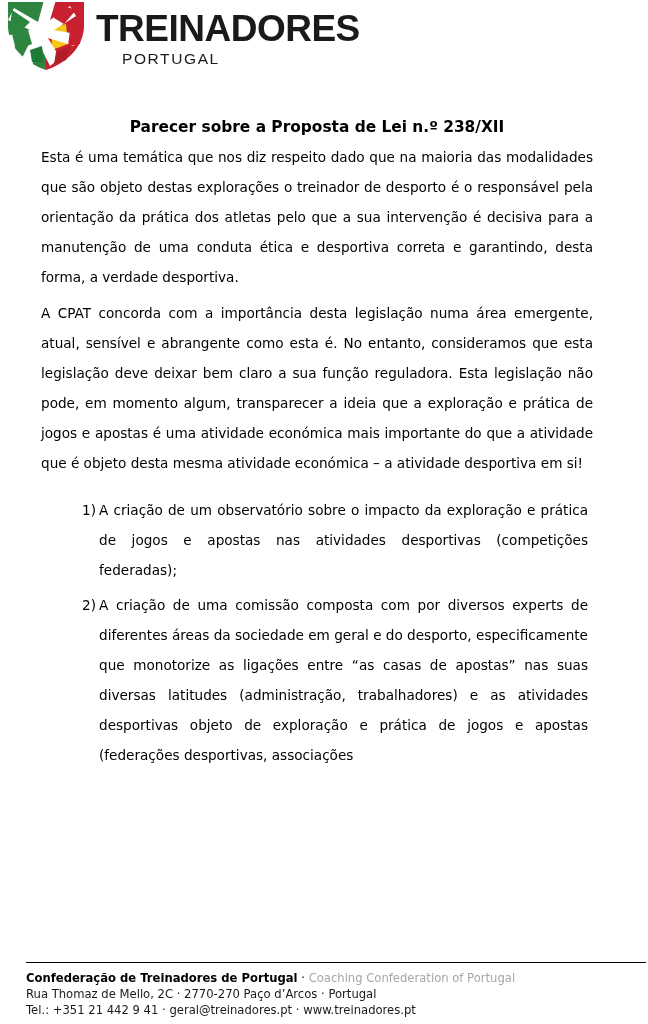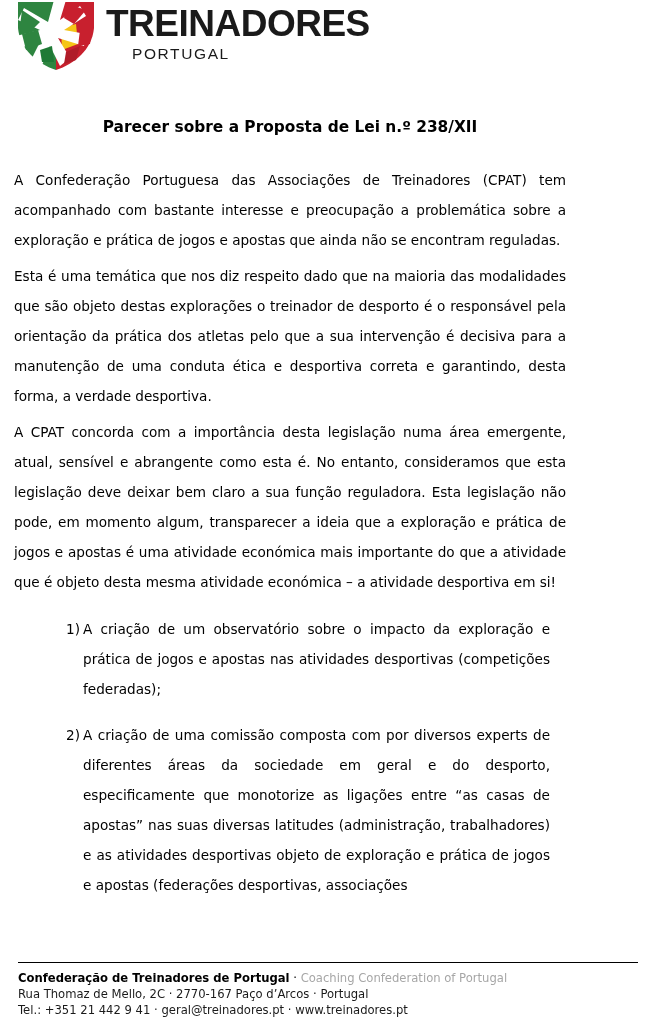--- a/index.html
+++ b/index.html
@@ -19,24 +19,24 @@
   
   .page-header {
     position: absolute;
     top: 0;
     left: 0;
     width: 648px;
     height: 92px;
   }
   .logo-block {
     position: absolute;
-    left: 14px;
+    left: 4px;
     top: 0px;
     display: flex;
-    align-items: flex-start;
+    align-items: center;
   }
   .logo-shield {
     width: 84px;
     height: 72px;
     display: block;
     flex: 0 0 auto;
   }
   .logo-word {
     margin-left: 8px;
     padding-top: 6px;
@@ -64,20 +64,21 @@
     color: #1a1a1a;
     white-space: nowrap;
   }
 
   
   .doc-body {
     position: absolute;
     left: 0;
     top: 92px;
     width: 580px;
+    padding-left: 27px;
   }
   .doc-title {
     font-family: "DejaVu Sans", sans-serif;
     font-weight: bold;
     font-size: 15.4px;
     text-align: center;
     margin: 26px 0 0 0;
     padding: 0 30px;
     color: #000;
   }
@@ -102,38 +103,38 @@
     padding-left: 36px;
     list-style: none;
     counter-reset: li;
   }
   ol.numbered > li {
     counter-increment: li;
     position: relative;
     font-size: 13.6px;
     line-height: 30px;
     text-align: justify;
-    margin: 16px;
+    margin: 5px;
     padding-left: 17px;
     color: #000;
   }
   ol.numbered > li::before {
     content: counter(li) ")";
     position: absolute;
     left: 0;
     top: 0;
     font-size: 13.6px;
     line-height: 30px;
   }
   .it { }
 
   
   .page-footer {
     position: absolute;
-    left: 4px;
+    left: 12px;
     bottom: 0;
     width: 572px;
     padding: 0 14px 6px 14px;
     box-sizing: border-box;
   }
   .footer-rule {
     height: 1px;
     background: #000000;
     width: 620px;
     margin: 0 0 7px 0;
@@ -193,21 +194,20 @@
     </div>
   </div>
 </div>
 
 <div class="doc-body">
 
   <h1 class="doc-title">Parecer sobre a Proposta de Lei n.º 238/XII</h1>
 
   <div class="content">
 
-    <p class="para first">A Confederação Portuguesa das Associações de Treinadores (CPAT) tem acompanhado com bastante interesse e preocupação a problemática sobre a exploração e prática de jogos e apostas que ainda não se encontram reguladas.</p>
     <p class="para gap">Esta é uma temática que nos diz respeito dado que na maioria das modalidades que são objeto destas explorações o treinador de desporto é o responsável pela orientação da prática dos atletas pelo que a sua intervenção é decisiva para a manutenção de uma conduta ética e desportiva correta e garantindo, desta forma, a verdade desportiva.</p>
     <p class="para gap">A CPAT concorda com a importância desta legislação numa área emergente, atual, sensível e abrangente como esta é. No entanto, consideramos que esta legislação deve deixar bem claro a sua função reguladora. Esta legislação não pode, em momento algum, transparecer a ideia que a exploração e prática de jogos e apostas é uma atividade económica mais importante do que a atividade que é objeto desta mesma atividade económica – a atividade desportiva em si!</p>
 
     <ol class="numbered">
       <li>
         <span>A criação de um observatório sobre o impacto da exploração e prática de jogos e apostas nas atividades desportivas (competições federadas);</span>
       </li>
       <li>
         <span>A criação de uma comissão composta com por diversos </span><span class="it">experts</span><span> de diferentes áreas da sociedade em geral e do desporto, especificamente que monotorize as ligações entre “as casas de apostas” nas suas diversas latitudes (administração, trabalhadores) e as atividades desportivas objeto de exploração e prática de jogos e apostas (federações desportivas, associações</span>
       </li>
@@ -216,15 +216,15 @@
   </div>
 </div>
 
 <div class="page-footer">
   <div class="footer-rule"></div>
 
   <div class="footer-line1">
     <span class="footer-org">Confederação de Treinadores de Portugal</span><span class="footer-sep"> · </span><span class="footer-org-en">Coaching Confederation of Portugal</span>
   </div>
 
-  <div class="footer-line2">Rua Thomaz de Mello, 2C · 2770-167 Paço d’Arcos · Portugal</div>
+  <div class="footer-line2">Rua Thomaz de Mello, 2C · 2770-270 Paço d’Arcos · Portugal</div>
   <div class="footer-line3">Tel.: +351 21 442 9 41 · geral@treinadores.pt · www.treinadores.pt</div>
 </div>
 
 </body></html>

